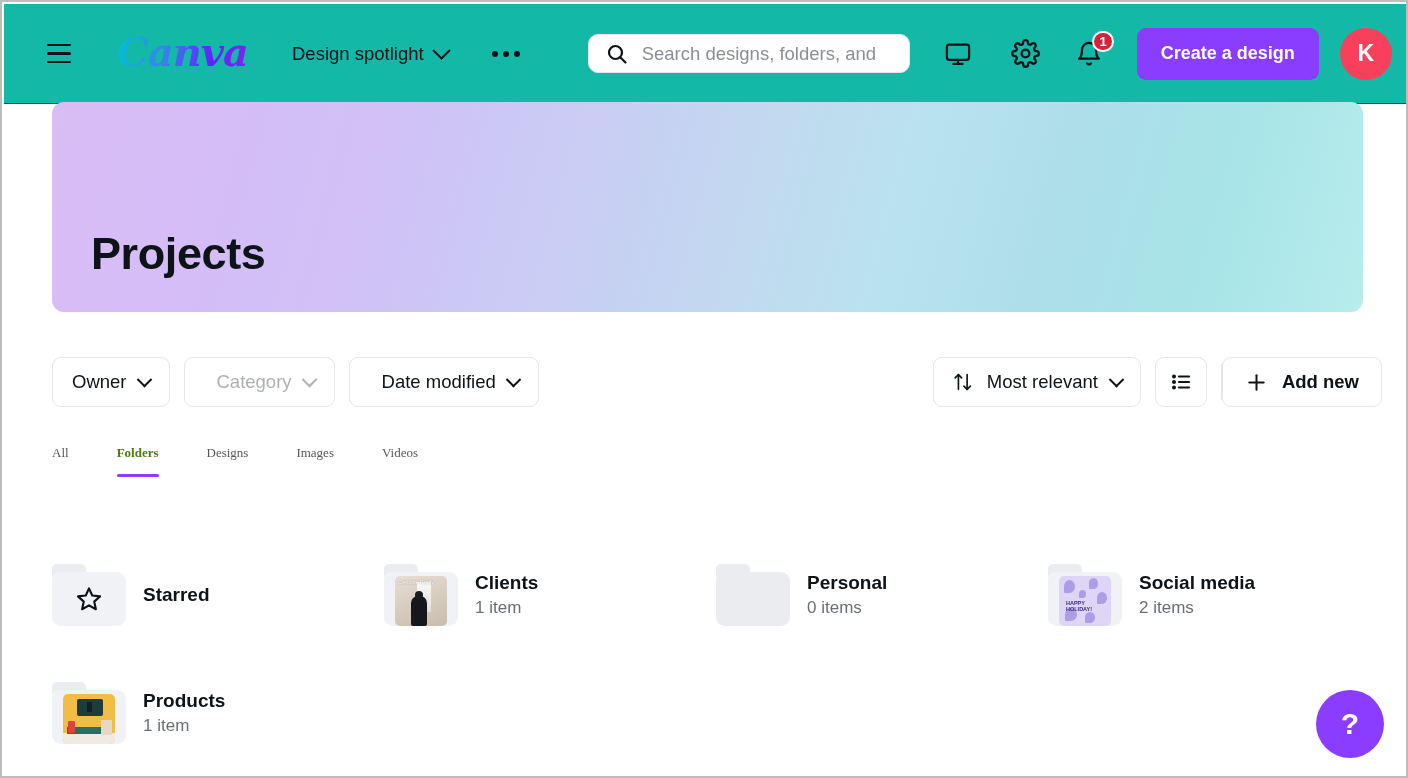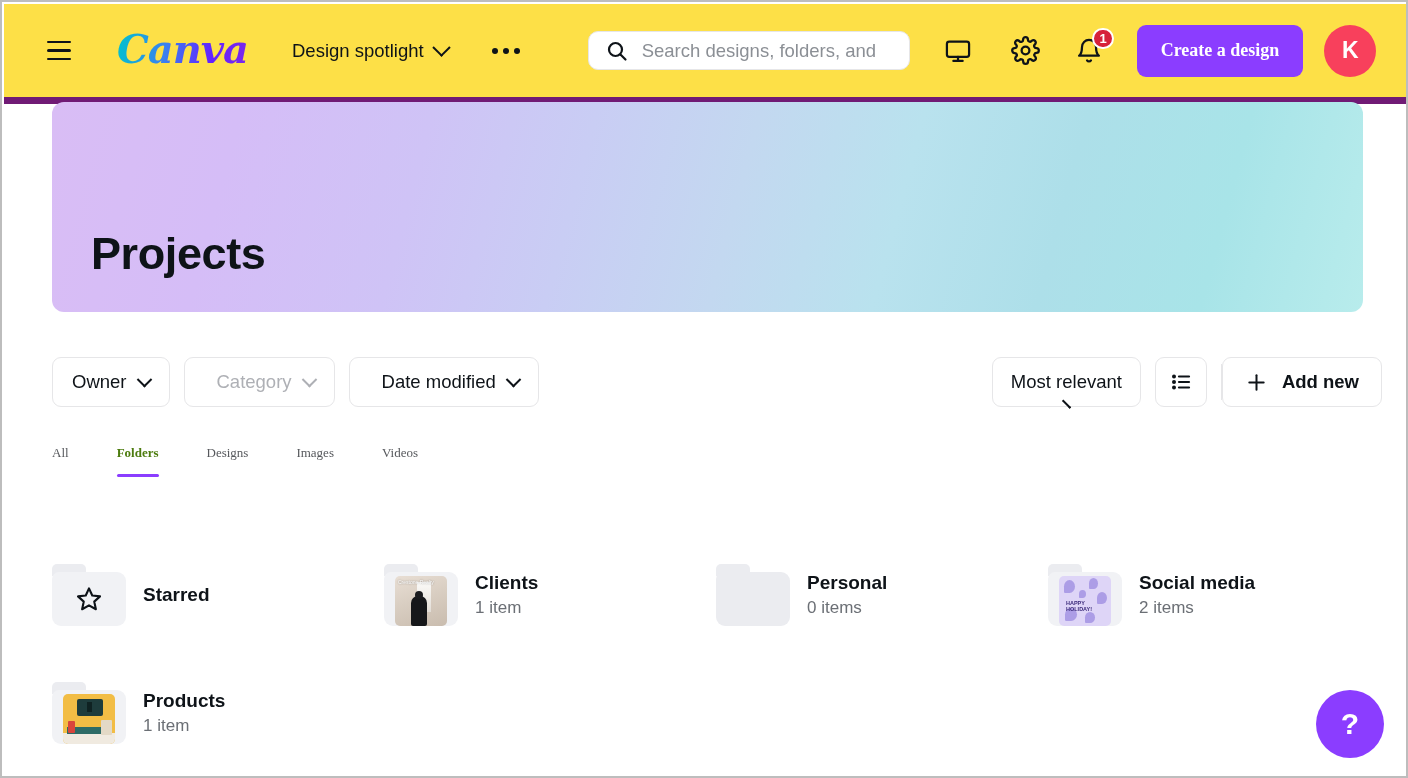--- a/index.html
+++ b/index.html
@@ -20,22 +20,22 @@
     border: 2px solid #bdbdbd;
     overflow: hidden;
   }
 
   
   .header {
     position: absolute;
     top: 2px; left: 2px;
     width: 1402px;
     height: 100px;
-    background: #fde047;
-    border-bottom: 7px solid #701a75;
+    background: #14b8a6;
+    border-bottom: 1px solid #701a75;
     display: flex;
     align-items: center;
   }
 
   .hamburger {
     margin-left: 38px;
     width: 34px; height: 34px;
     display: flex; flex-direction: column;
     justify-content: center; align-items: center;
     gap: 6px;
@@ -140,21 +140,21 @@
   }
 
   .create-btn {
     margin-left: 28px;
     height: 52px;
     background: #8b3dff;
     color: #fff;
     border: none;
     border-radius: 9px;
     padding: 0 24px;
-    font-family: Liberation Serif, serif;
+    font-family: Liberation Sans, sans-serif;
     font-size: 18px;
     font-weight: 700;
     cursor: pointer;
     white-space: nowrap;
   }
 
   .avatar {
     margin-left: 21px;
     width: 52px; height: 52px;
     border-radius: 50%;
@@ -227,21 +227,20 @@
     border-radius: 9px;
     background: #fff;
     display: flex; align-items: center;
     gap: 13px;
     padding: 0 18px;
     font-size: 18.5px;
     color: #0e1318;
     cursor: pointer;
     font-family: "Liberation Sans", sans-serif;
     white-space: nowrap;
-    flex-direction: column;
   }
 
   .iconbtn {
     margin-left: 14px;
     width: 52px; height: 50px;
     border: 1.5px solid #e6e6e8;
     border-radius: 9px;
     background: #fff;
     display: flex; align-items: center; justify-content: center;
     cursor: pointer;

